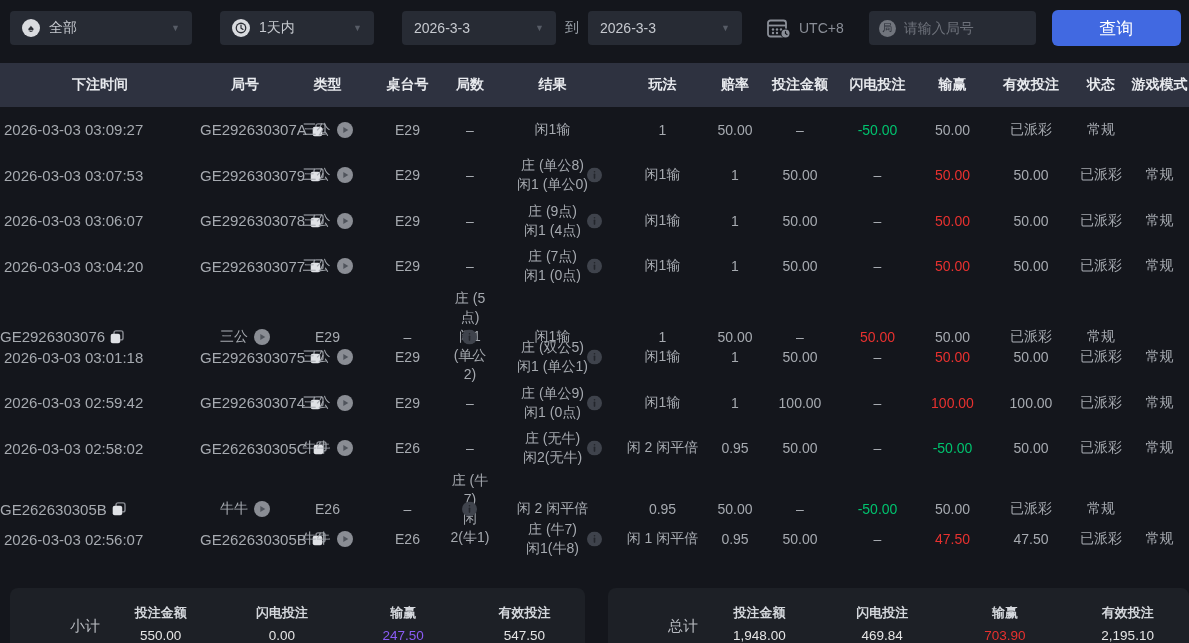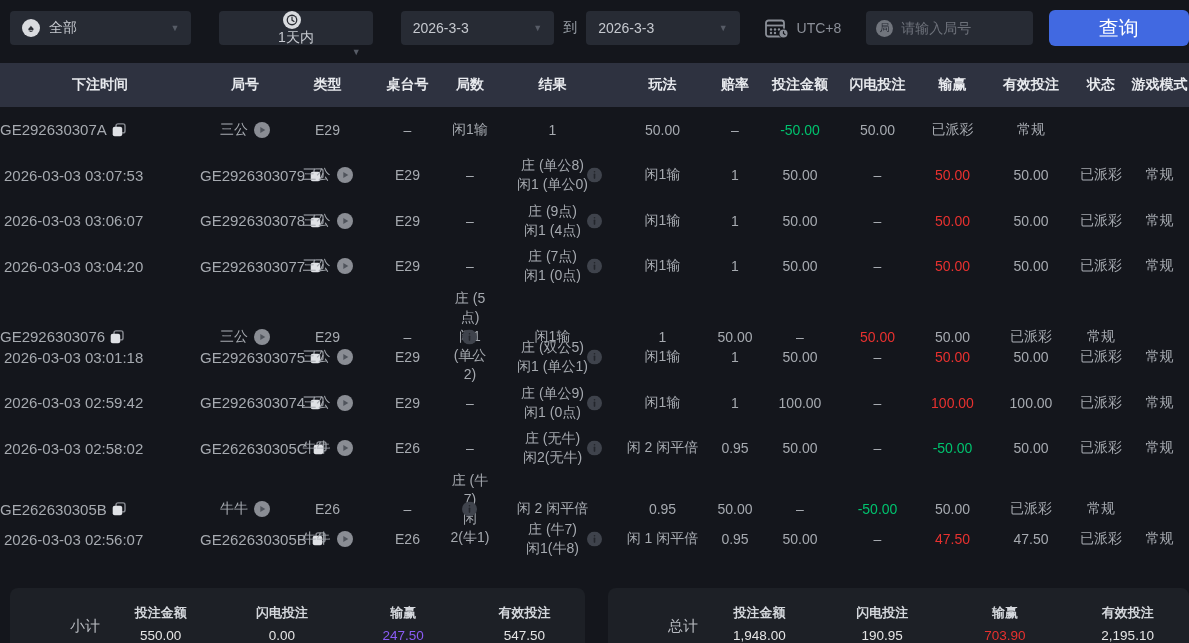--- a/index.html
+++ b/index.html
@@ -13,33 +13,33 @@
   }
   
   .topbar { display:flex; align-items:center; padding:11px 0 11px 10px; height:56px; }
   .chip {
     background:#272b34; border-radius:4px; height:34px;
     display:flex; align-items:center; padding:0 12px;
     color:#c6c9cf; font-size:14px; white-space:nowrap;
   }
   .chip .caret { margin-left:auto; font-size:9px; color:#575c66; }
   .w-type { width:182px; margin-right:28px; }
-  .w-range { width:154px; margin-right:28px;flex-direction:column; }
+  .w-range { width:154px; margin-right:28px; }
   .w-date { width:154px; }
   .to-label { margin:0 9px; color:#9aa0a8; font-size:14px; }
   .utc-group { display:flex; align-items:center; gap:8px; margin-left:25px; color:#8b8f98; font-size:14px; }
   .w-search { width:167px; margin-left:25px; gap:8px; padding:0 10px; }
   .w-search input {
     background:transparent; border:none; outline:none; width:100%;
     color:#c6c9cf; font-size:14px; font-family:Liberation Sans, sans-serif;
   }
   .w-search input::placeholder { color:#6e727b; }
   .query-btn {
-    margin-left:16px; width:141px; height:36px; border:none; border-radius:6px;
-    background:#4169e1; color:#ffffff; font-size:20px; cursor:pointer;
+    margin-left:16px; width:129px; height:36px; border:none; border-radius:6px;
+    background:#4169e1; color:#ffffff; font-size:17px; cursor:pointer;
     font-family:Liberation Mono, monospace;
   }
   .circle-icon {
     width:18px; height:18px; border-radius:50%; background:#d9dbdf;
     display:inline-flex; align-items:center; justify-content:center;
     color:#2a2d34; font-size:11px; flex:0 0 auto; margin-right:9px;
   }
   .round-badge {
     width:17px; height:17px; border-radius:50%; background:#71757d;
     display:inline-flex; align-items:center; justify-content:center;
@@ -152,20 +152,21 @@
       <div class="hcell">赔率</div>
       <div class="hcell">投注金额</div>
       <div class="hcell">闪电投注</div>
       <div class="hcell">输赢</div>
       <div class="hcell">有效投注</div>
       <div class="hcell">状态</div>
       <div class="hcell">游戏模式</div>
     </div>
   <div>
   <div class="trow">
+    <div class="cell c-time">2026-03-03 03:09:27</div>
     <div class="cell c-round">
       <span>GE292630307A</span>
       <span class="icon-btn">
         <svg width="14" height="14" viewBox="0 0 14 14">
           <rect x="4" y="0.9" width="9" height="9" rx="2" fill="none" stroke="#8a8d94" stroke-width="1.4"></rect>
           <rect x="0.7" y="3.8" width="9.5" height="9.5" rx="2" fill="#dfe1e5"></rect>
         </svg>
       </span>
     </div>
     <div class="cell c-type">
@@ -600,21 +601,21 @@
   </div>
   <div class="panel panel-right">
     <div class="panel-title">总计</div>
     <div class="stats">
         <div class="stat">
           <div class="stat-label">投注金额</div>
           <div class="stat-value">1,948.00</div>
         </div>
         <div class="stat">
           <div class="stat-label">闪电投注</div>
-          <div class="stat-value">190.95</div>
+          <div class="stat-value">469.84</div>
         </div>
         <div class="stat">
           <div class="stat-label">输赢</div>
           <div class="stat-value" style="color: rgb(232, 49, 47);">703.90</div>
         </div>
         <div class="stat">
           <div class="stat-label">有效投注</div>
           <div class="stat-value">2,195.10</div>
         </div>
       </div>

